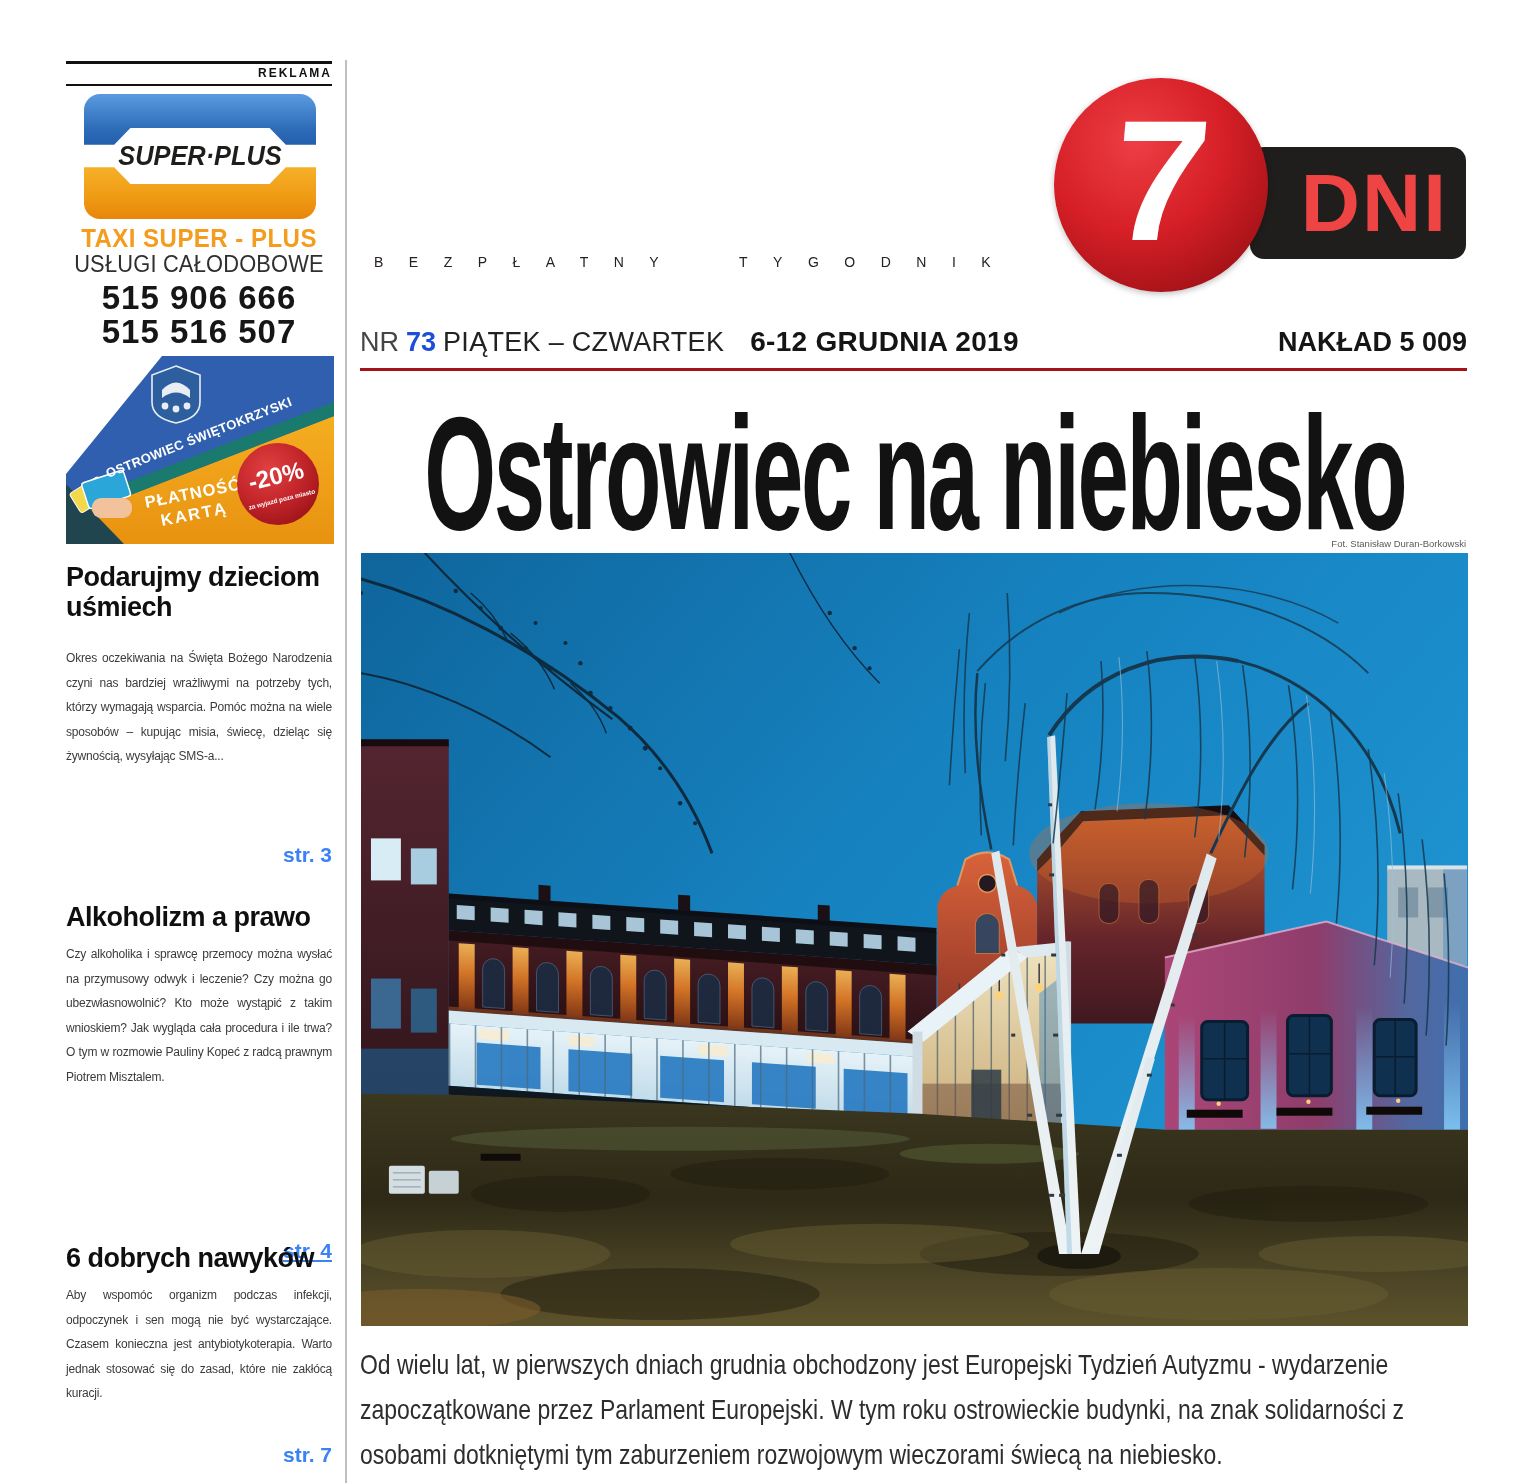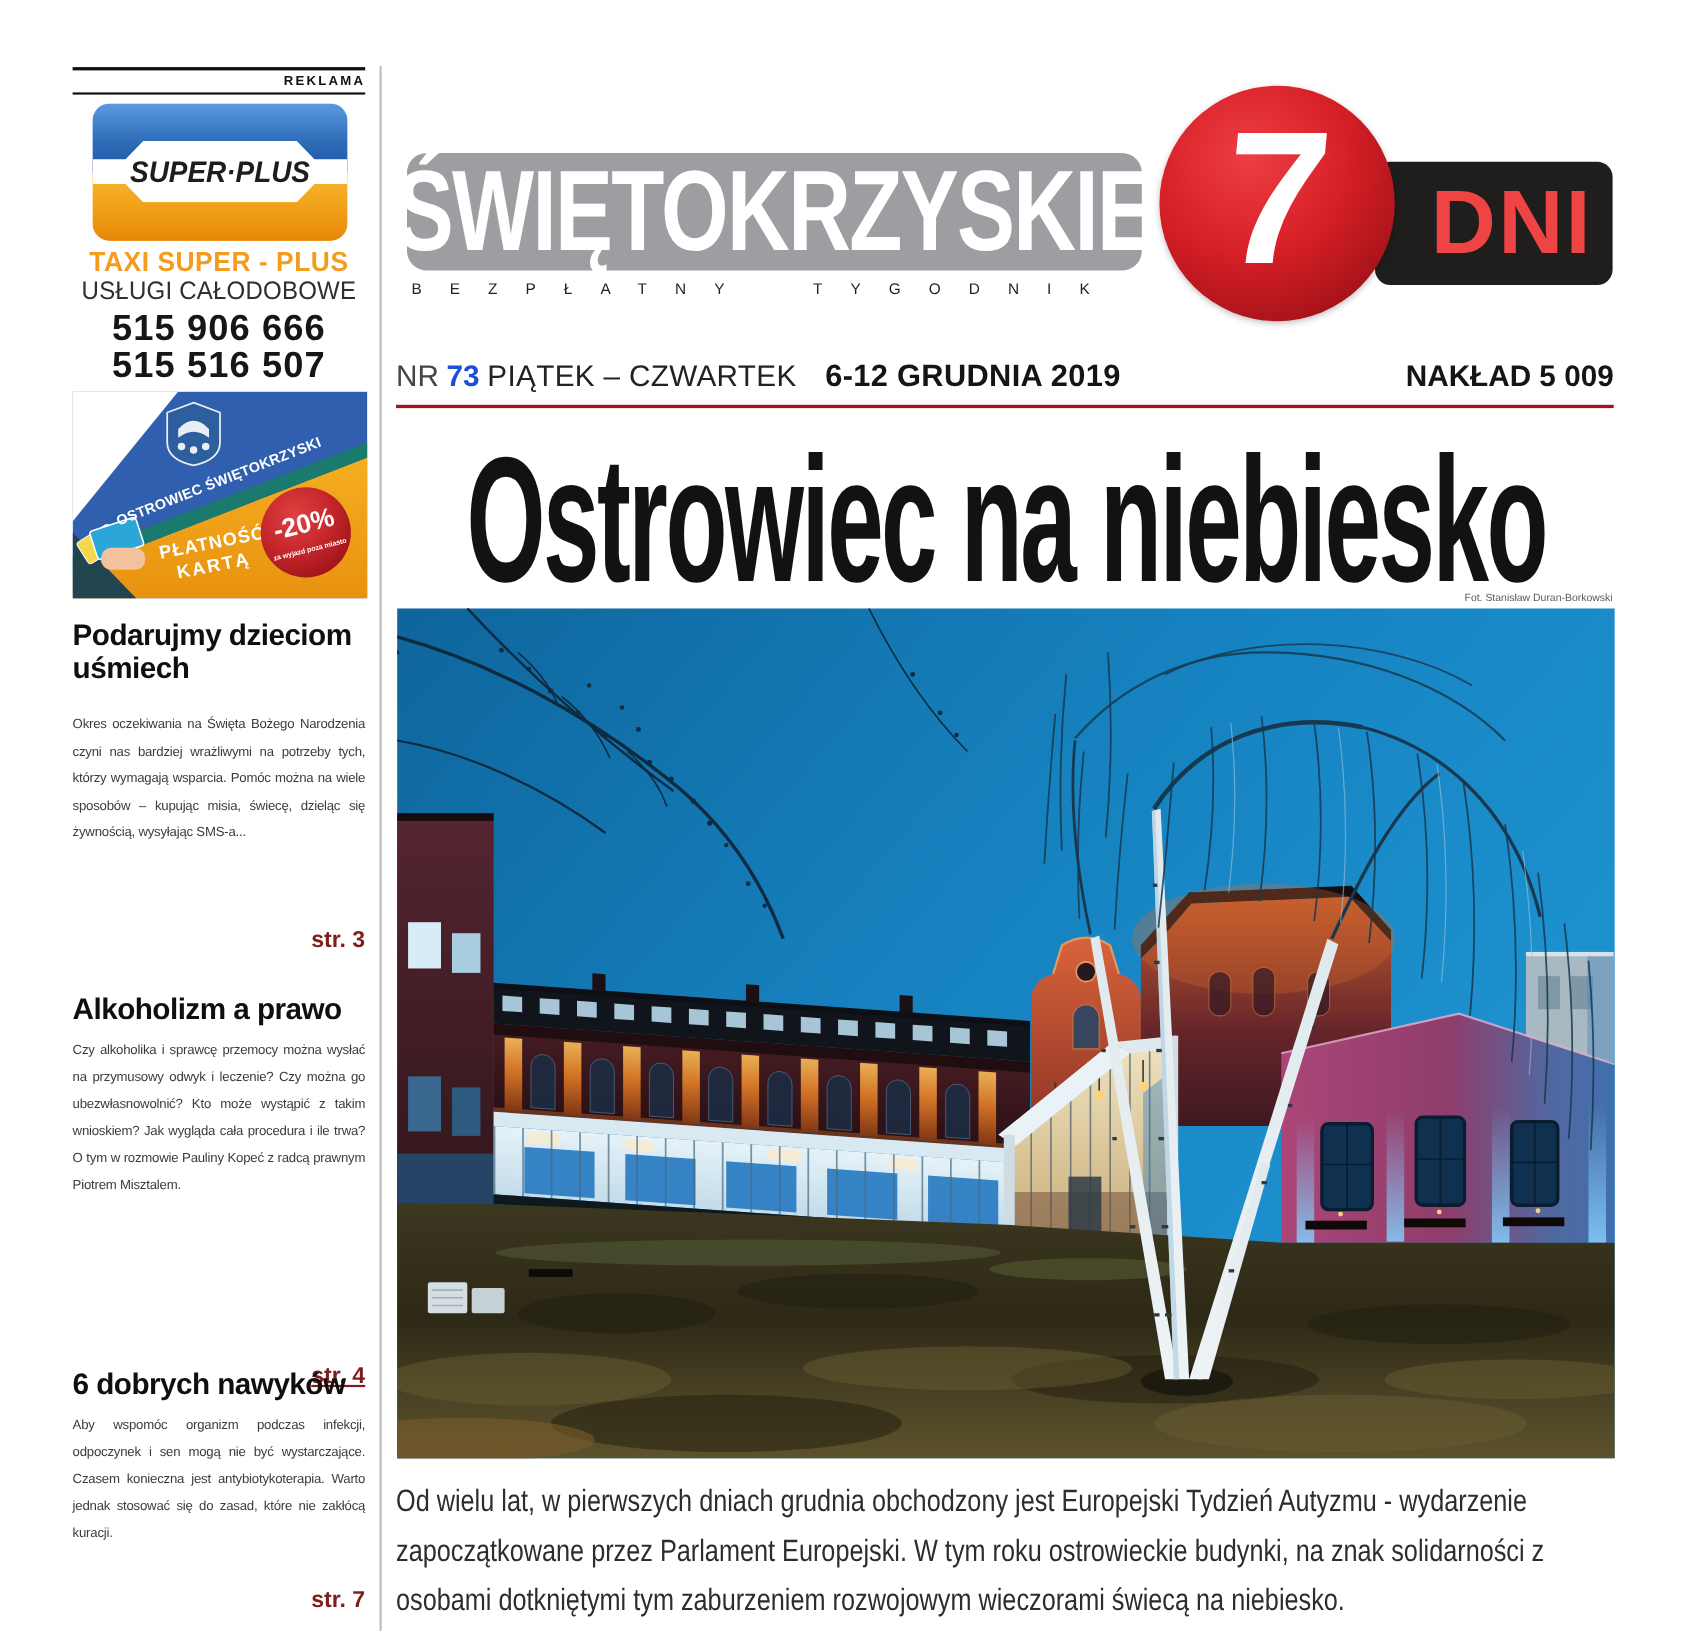--- a/index.html
+++ b/index.html
@@ -14,21 +14,21 @@
   .sp-bot{position:absolute;left:0;bottom:0;width:100%;height:62px;background:linear-gradient(180deg,#f8b830 0%,#ef9d15 60%,#e8860a 100%);}
   .sp-band{position:absolute;left:0;top:34px;width:100%;height:56px;background:#fff;
     clip-path:polygon(0 30%,13% 30%,20% 0,80% 0,87% 30%,100% 30%,100% 70%,87% 70%,80% 100%,20% 100%,13% 70%,0 70%);
     display:flex;align-items:center;justify-content:center;}
   .sp-band span{font-size:27px;font-weight:bold;font-style:italic;color:#1d1d1b;letter-spacing:0;transform:scaleX(.94);}
   .taxi-line{color:#f39c1d;font-weight:bold;font-size:25px;text-align:center;letter-spacing:.5px;transform:scaleX(.96);transform-origin:center;}
   .serv-line{color:#2f2f2f;font-size:23px;text-align:center;letter-spacing:.2px;transform:scaleX(.95);transform-origin:center;}
   .phone{font-size:33px;font-weight:bold;color:#161616;text-align:center;letter-spacing:1px;}
   .teaser-title{font-size:27px;font-weight:bold;color:#0f0f0f;line-height:1.12;letter-spacing:-0.5px;}
   .teaser-body{font-size:12px;line-height:24.5px;color:#3b3b3b;text-align:justify;letter-spacing:-0.2px;}
-  .page-ref{font-size:21px;font-weight:bold;color:#7f1d1d;text-align:right;}
+  .page-ref{font-size:21px;font-weight:bold;color:#3b82f6;text-align:right;}
   .vrule{background:#bfbfbf;}
   
   .mast-box{background:#9c9ea1;border-radius:18px;display:flex;align-items:center;justify-content:center;}
   .mast-box span{font-size:104px;font-weight:bold;color:#fff;white-space:nowrap;letter-spacing:-2px;transform:scaleX(.76);}
   .tagline{font-size:14px;font-weight:normal;color:#26211f;letter-spacing:25.5px;word-spacing:26px;white-space:nowrap;}
   .dni-box{background:#201e1c;border-radius:14px;display:flex;align-items:center;justify-content:flex-end;}
   .dni-box span{font-size:82px;font-weight:bold;color:#ef4444;letter-spacing:2px;margin-right:18px;}
   .circle7{border-radius:50%;background:radial-gradient(circle at 38% 30%,#ee3e45 0%,#d61f26 45%,#9d1116 85%,#8a0e12 100%);
     display:flex;align-items:center;justify-content:center;box-shadow:0 2px 6px rgba(0,0,0,.25);}
   .circle7 span{font-size:172px;font-weight:bold;color:#fff;transform:skewX(-5deg);margin-top:-10px;}
@@ -112,23 +112,20 @@
   <div class="abs teaser-title" style="left:66px;top:902px;width:266px;">Alkoholizm a prawo</div>
   <div class="abs teaser-body" style="left:66px;top:942px;width:266px;">Czy alkoholika i sprawcę przemocy można wysłać na przymusowy odwyk i leczenie? Czy można go ubezwłasnowolnić? Kto może wystąpić z takim wnioskiem? Jak wygląda cała procedura i ile trwa? O tym w rozmowie Pauliny Kopeć z radcą prawnym Piotrem Misztalem.</div>
   <div class="abs page-ref" style="left:66px;top:1239px;width:266px;text-decoration:underline;">str. 4</div>
 
   <div class="abs teaser-title" style="left:66px;top:1243px;width:266px;">6 dobrych nawyków</div>
   <div class="abs teaser-body" style="left:66px;top:1283px;width:266px;">Aby wspomóc organizm podczas infekcji, odpoczynek i sen mogą nie być wystarczające. Czasem konieczna jest antybiotykoterapia. Warto jednak stosować się do zasad, które nie zakłócą kuracji.</div>
   <div class="abs page-ref" style="left:66px;top:1443px;width:266px;">str. 7</div>
 
   <div class="abs vrule" style="left:345px;top:60px;width:2px;height:1423px;"></div>
 
-  <div class="abs mast-box" style="left:370px;top:139px;width:668px;height:107px;">
-    <span>ŚWIĘTOKRZYSKIE</span>
-  </div>
   <div class="abs tagline" style="left:374px;top:254px;">BEZPŁATNY TYGODNIK</div>
   <div class="abs dni-box" style="left:1250px;top:147px;width:216px;height:112px;">
     <span>DNI</span>
   </div>
   <div class="abs circle7" style="left:1054px;top:78px;width:214px;height:214px;">
     <span>7</span>
   </div>
 
   <div class="abs issue-bar" style="left:360px;top:326px;width:1107px;">
     <span class="nr-label">NR</span>

